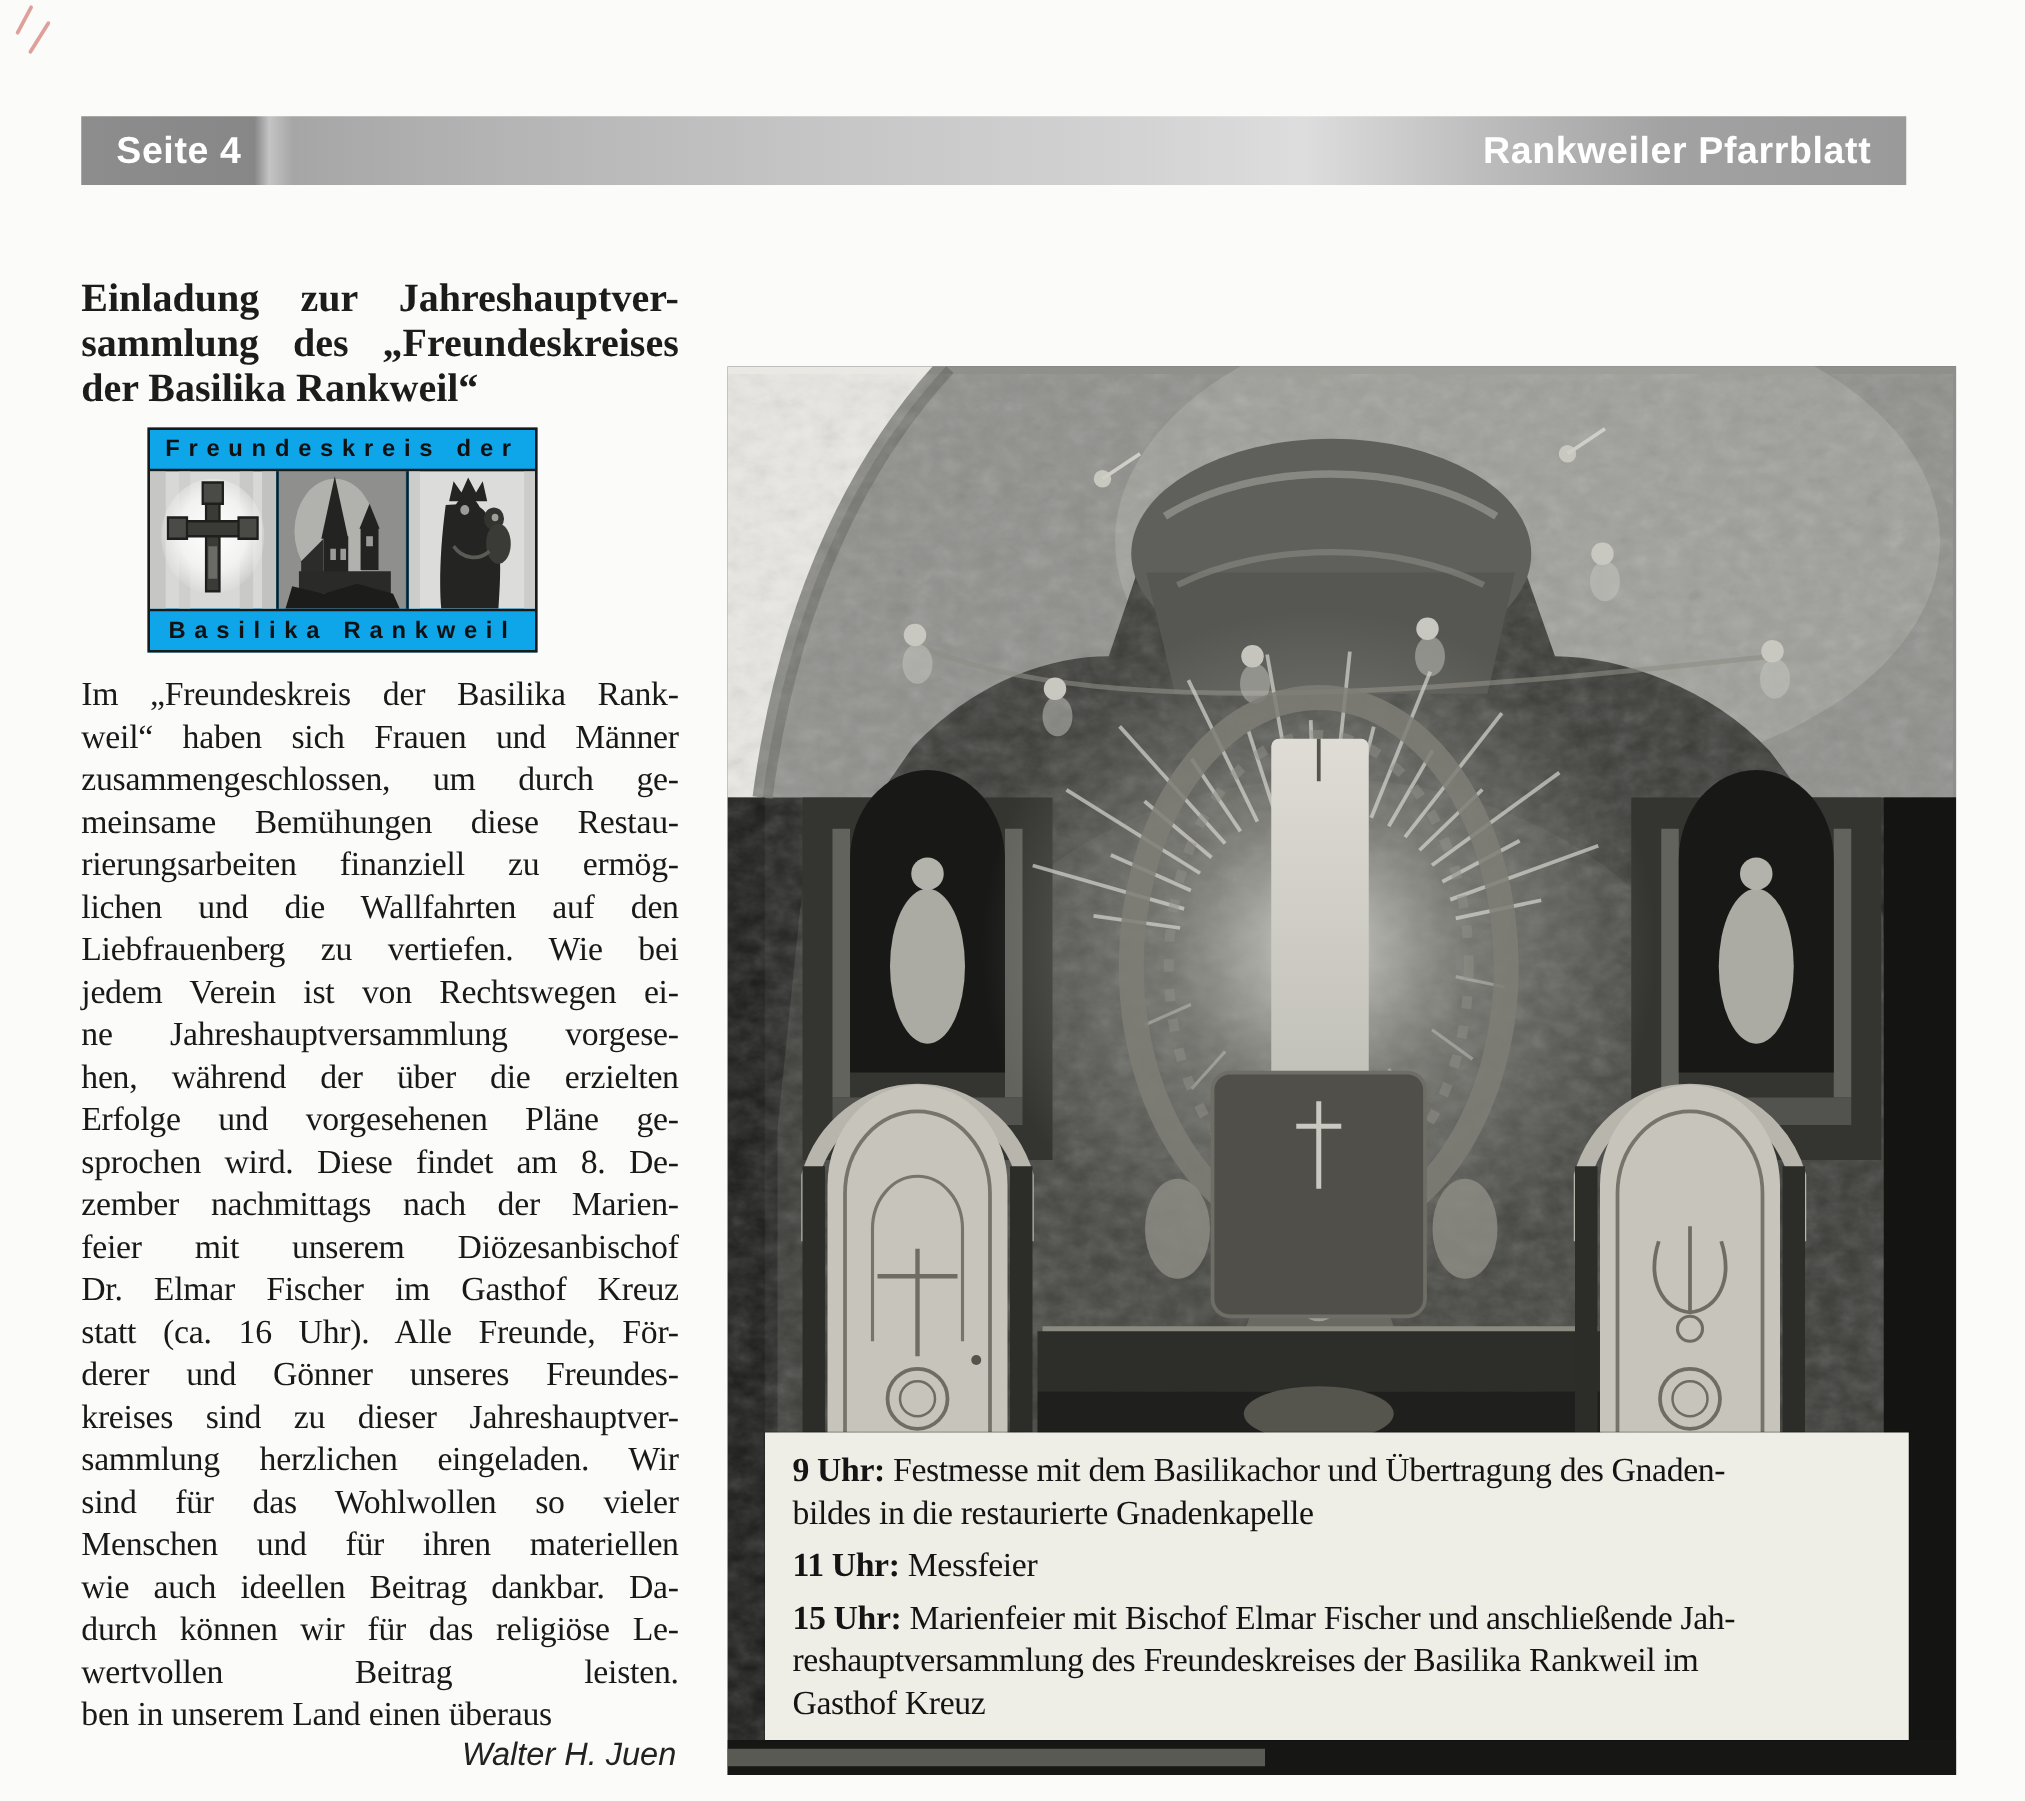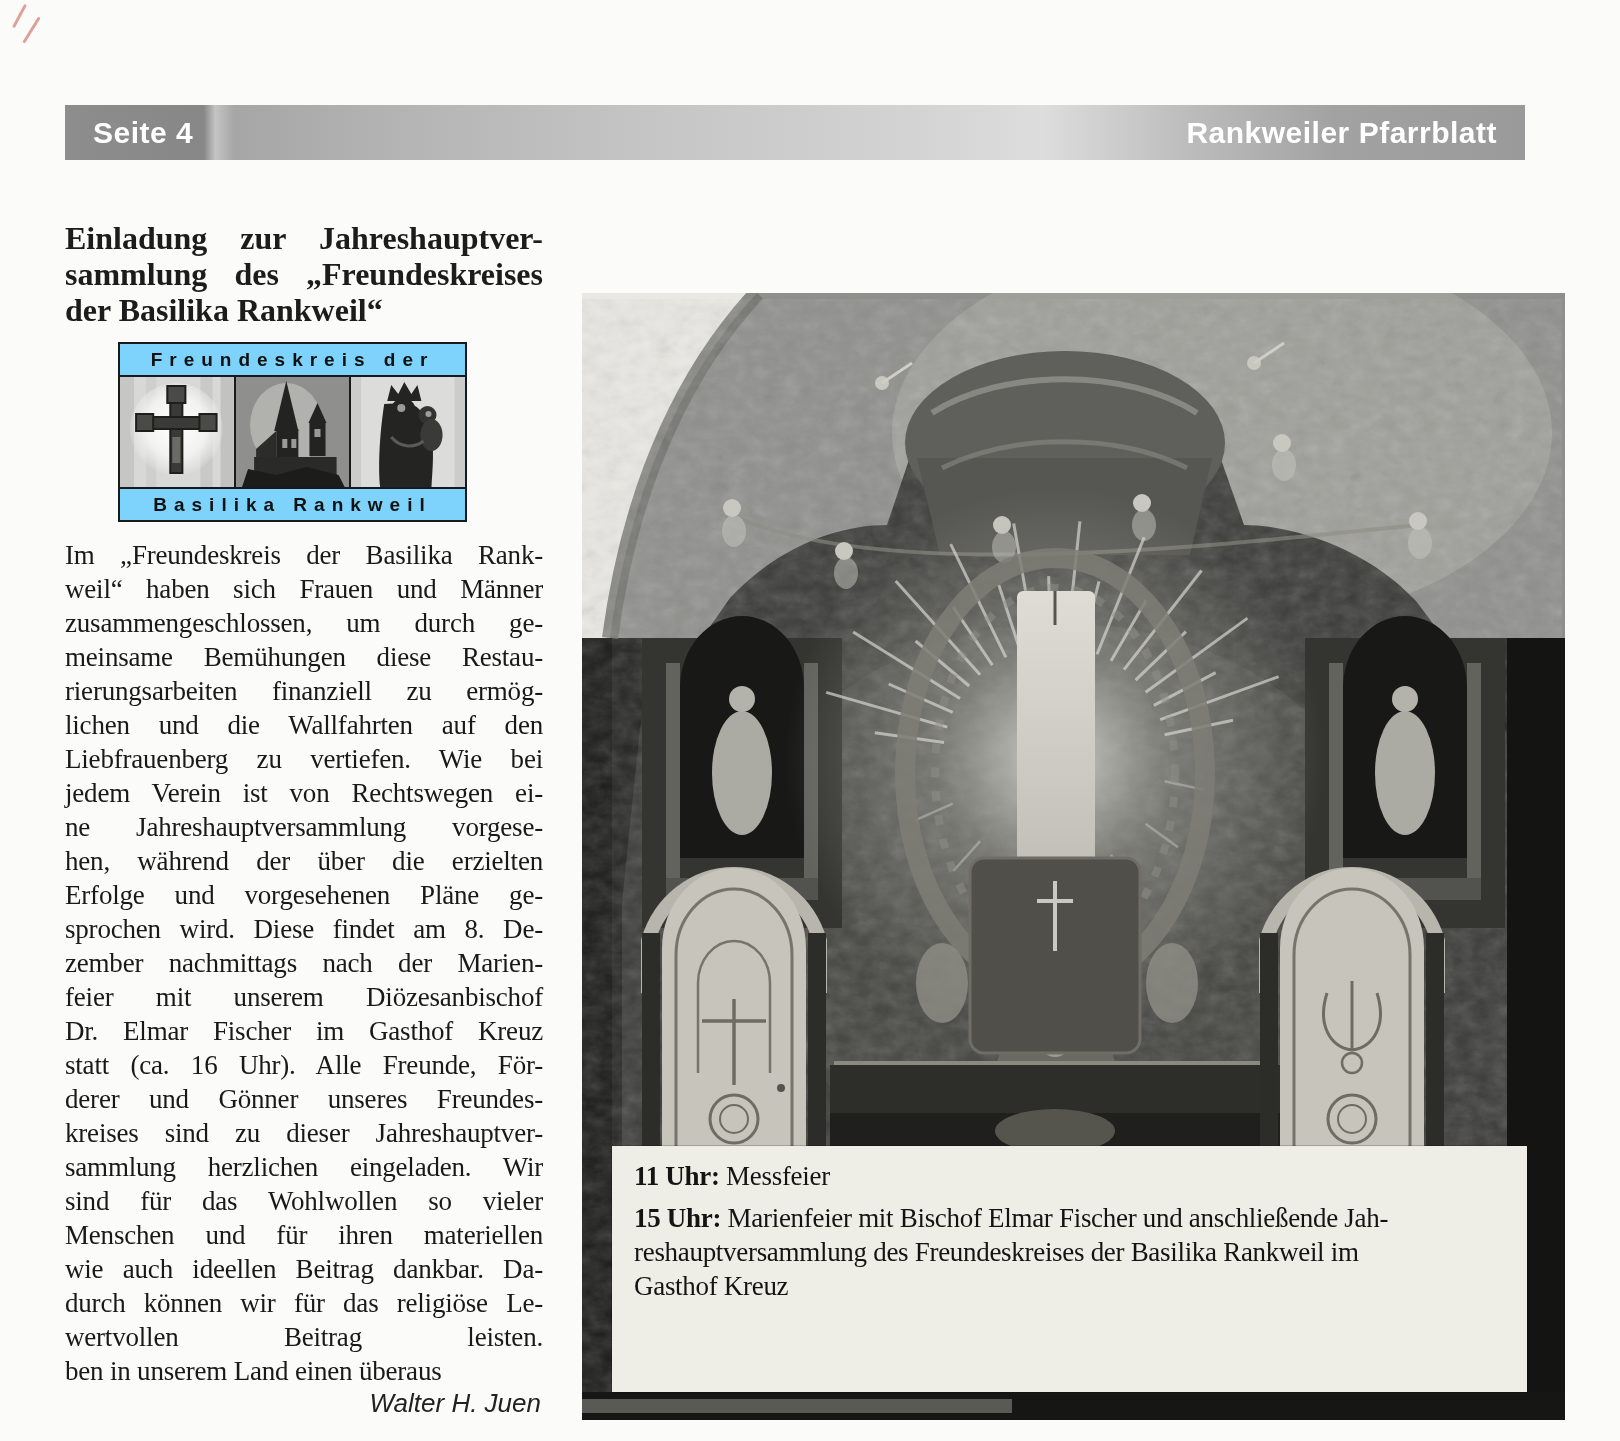--- a/index.html
+++ b/index.html
@@ -14,30 +14,29 @@
   .red-mark.m2{left:30px;top:15px;width:3px;height:30px;transform:rotate(32deg);}
 
   
   .header-bar{
     position:absolute;left:65px;top:93px;width:1460px;height:55px;box-sizing:border-box;
     display:flex;justify-content:space-between;align-items:center;padding:0 28px;
     background:linear-gradient(90deg,#8d8d8d 0%,#878787 9.5%,#c4c4c4 10.3%,#a6a6a6 11.6%,
       #b3b3b3 22%,#c5c5c5 40%,#d3d3d3 58%,#dddddd 67%,#bcbcbc 77%,#a2a2a2 87%,#9a9a9a 100%);
     font-family:"Liberation Sans",sans-serif;font-weight:bold;font-size:30px;color:#ffffff;
     letter-spacing:.5px;
-    margin-top:12px;
   }
 
   
   .left-col{position:absolute;left:65px;top:200px;width:478px;}
   .headline{font-weight:bold;font-size:32px;line-height:36px;color:#1c1c1c;margin-top:20px;}
   .headline .title-line{text-align:justify;text-align-last:justify;white-space:nowrap;}
   .headline .title-line:last-child{text-align-last:left;}
 
-  .logo{margin:14px 0 0 53px;width:349px;border:2px solid #1a1a1a;background:#7dd3fc;box-sizing:border-box;}
+  .logo{margin:14px 0 0 53px;width:312px;border:2px solid #1a1a1a;background:#0ea5e9;box-sizing:border-box;}
   .logo-strip{font-family:"Liberation Sans",sans-serif;font-weight:bold;font-size:19px;
     letter-spacing:7px;text-align:center;color:#111;padding:5px 0 4px;white-space:nowrap;overflow:hidden;}
   .logo-panels{display:flex;height:110px;border-top:2px solid #1a1a1a;border-bottom:2px solid #1a1a1a;}
   .logo-panel{flex:1;position:relative;overflow:hidden;}
   .logo-panel + .logo-panel{border-left:2px solid #1a1a1a;}
   .logo-panel svg{display:block;width:100%;height:100%;}
 
   .body-text{margin-top:16px;font-size:27px;line-height:34px;letter-spacing:-0.2px;color:#191919;}
   .body-line{text-align:justify;text-align-last:justify;white-space:nowrap;}
   .body-line:last-child{text-align-last:left;}
@@ -317,20 +316,24 @@
     <circle cx="770" cy="826" r="24" fill="none" stroke="#6e6c63" stroke-width="3"></circle>
     <circle cx="770" cy="826" r="14" fill="none" stroke="#6e6c63" stroke-width="2"></circle>
 
     <rect x="925" y="345" width="58" height="782" fill="#141412"></rect>
     <rect x="0" y="1099" width="983" height="28" fill="#161614"></rect>
     <rect x="0" y="1106" width="430" height="14" fill="#6b6b64" opacity="0.8"></rect>
   </svg>
 
   <figcaption class="caption">
 
+      <div class="cap-item">
+        <div class="cap-l1"><span class="cap-time">9 Uhr:</span><span> </span><span>Festmesse mit dem Basilikachor und Übertragung des Gnaden-</span></div>
+        <div class="cap-rest">bildes in die restaurierte Gnadenkapelle</div>
+      </div>
 
       <div class="cap-item">
         <div class="cap-l1"><span class="cap-time">11 Uhr:</span><span> </span><span>Messfeier</span></div>
         <div class="cap-rest"></div>
       </div>
 
       <div class="cap-item">
         <div class="cap-l1"><span class="cap-time">15 Uhr:</span><span> </span><span>Marienfeier mit Bischof Elmar Fischer und anschließende Jah-</span></div>
         <div class="cap-rest">reshauptversammlung des Freundeskreises der Basilika Rankweil im
 Gasthof Kreuz</div>

